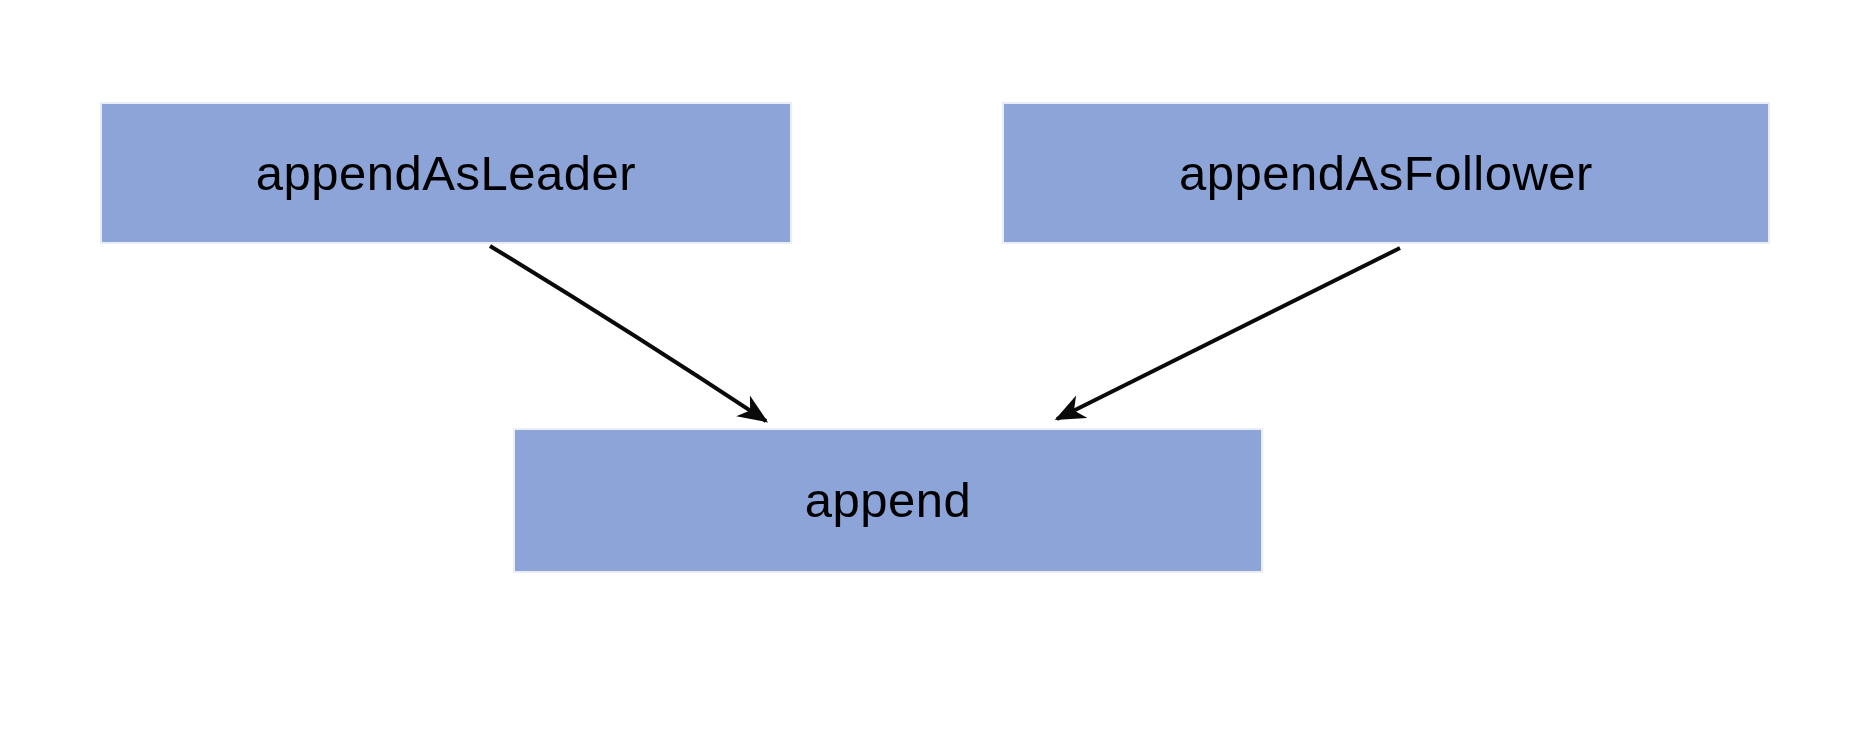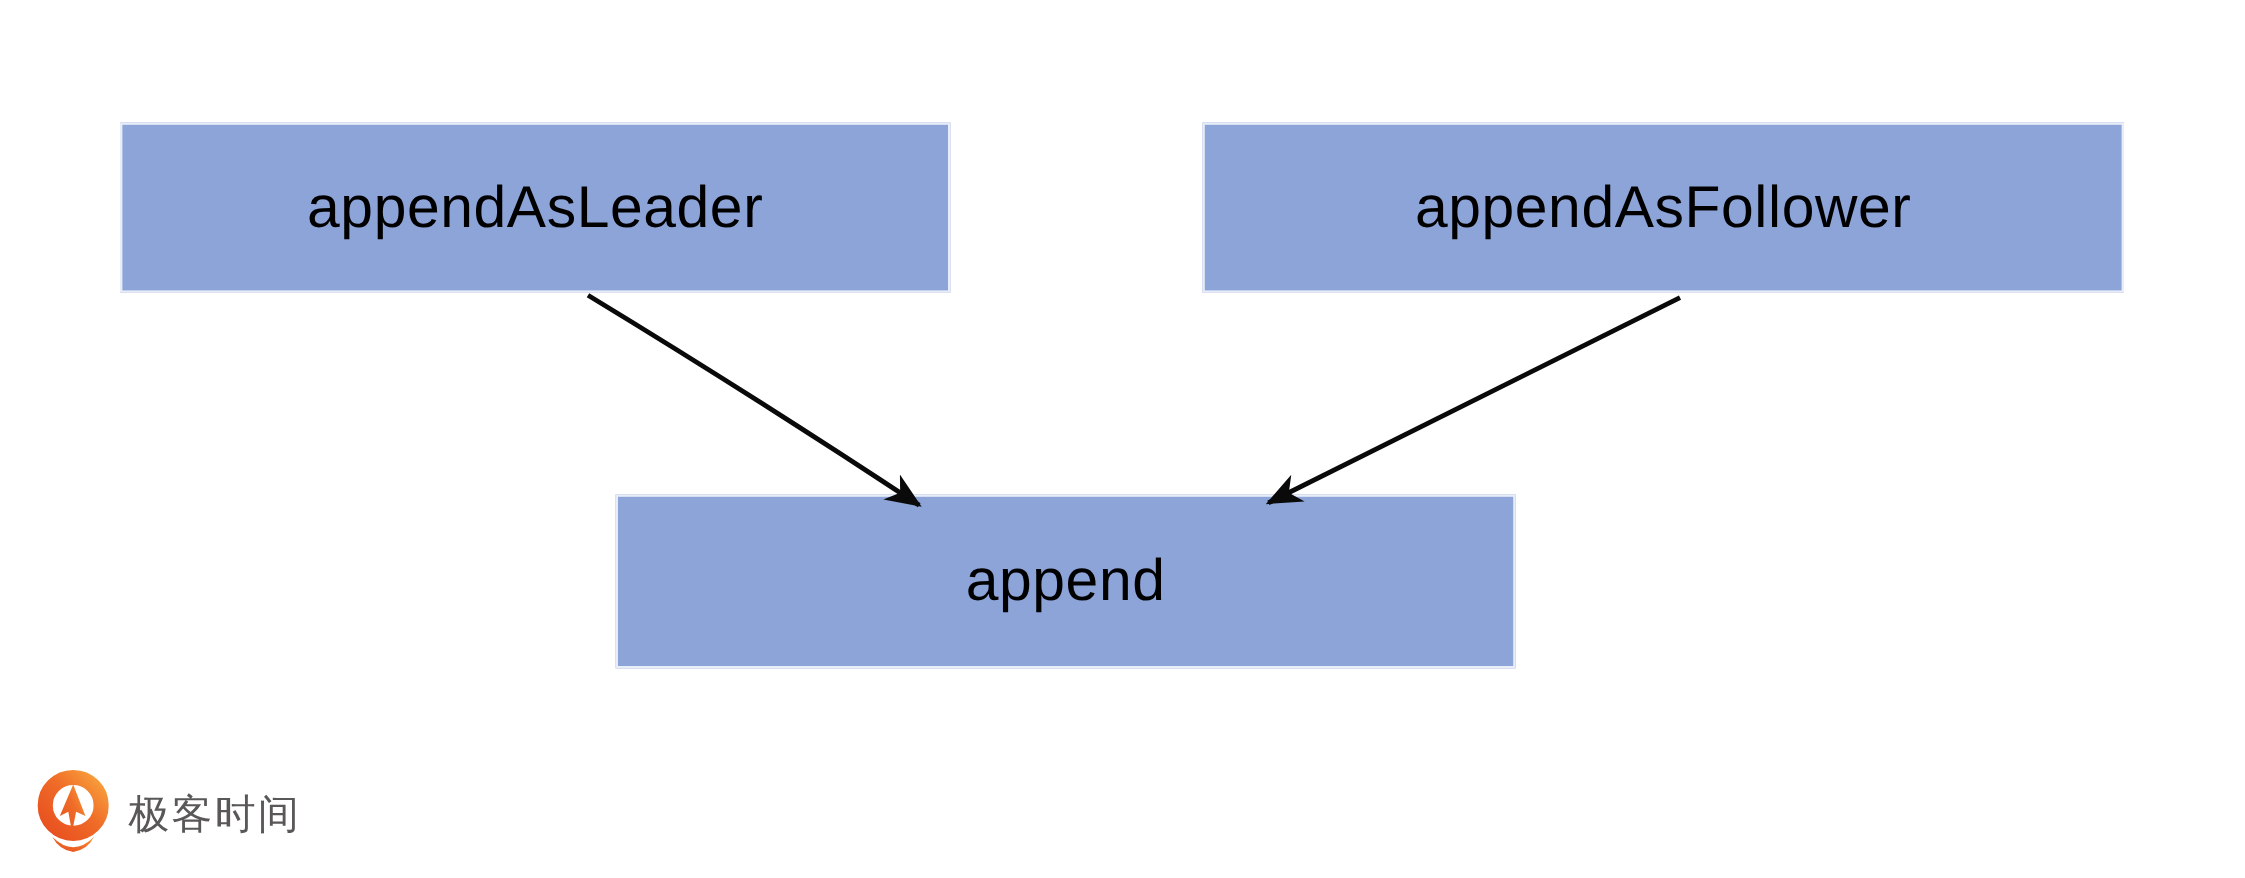--- a/index.html
+++ b/index.html
@@ -25,21 +25,21 @@
     align-items: center;
     justify-content: center;
     color: #000000;
     font-size: 49px;
     line-height: 1;
     letter-spacing: 0.5px;
     white-space: nowrap;
   }
   .pos-leader   { left: 100px;  top: 102px; width: 692px; height: 142px; }
   .pos-follower { left: 1002px; top: 102px; width: 768px; height: 142px; }
-  .pos-append   { left: 513px;  top: 412px; width: 750px; height: 145px; }
+  .pos-append   { left: 513px;  top: 428px; width: 750px; height: 145px; }
 
   #edges-layer {
     position: absolute;
     left: 0; top: 0;
     width: 1871px;
     height: 732px;
     pointer-events: none;
   }
 
   .logo {
@@ -79,29 +79,14 @@
   <svg id="edges-layer" viewBox="0 0 1871 732" xmlns="http://www.w3.org/2000/svg" aria-hidden="true">
     <defs>
       <marker id="arrowhead" viewBox="0 0 12 10" markerWidth="7.5" markerHeight="6.5" refX="11" refY="5" orient="auto">
         <path d="M0 0 L12 5 L0 10 L3.4 5 Z" fill="#0A0A0A"></path>
       </marker>
     </defs>
     <path d="M490 246 Q625 328 766 421" stroke="#0A0A0A" stroke-width="4" fill="none" marker-end="url(#arrowhead)"></path>
     <path d="M1400 248 Q1230 333 1057 419" stroke="#0A0A0A" stroke-width="4" fill="none" marker-end="url(#arrowhead)"></path>
   </svg>
 
-  <div class="logo">
-    <svg width="66" height="72" viewBox="0 0 68 74" xmlns="http://www.w3.org/2000/svg" aria-hidden="true">
-      <defs>
-        <linearGradient id="og" x1="0" y1="1" x2="1" y2="0">
-          <stop offset="0" stop-color="#E84E1F"></stop>
-          <stop offset="0.55" stop-color="#EF6C28"></stop>
-          <stop offset="1" stop-color="#F9A13C"></stop>
-        </linearGradient>
-      </defs>
-      <circle cx="34" cy="31" r="24" fill="#ffffff" stroke="url(#og)" stroke-width="13"></circle>
-      <path d="M34 13 L44.5 40 L36.5 36.5 L33 54 L29.8 36.5 L22.5 40 Z" fill="url(#og)"></path>
-      <path d="M16 58 Q34 76 52 58 Q46 69.5 34 71 Q22 69.5 16 58 Z" fill="url(#og)"></path>
-    </svg>
-    <span class="logo-text">极客时间</span>
-  </div>
 
 </div>
 
 </body></html>

